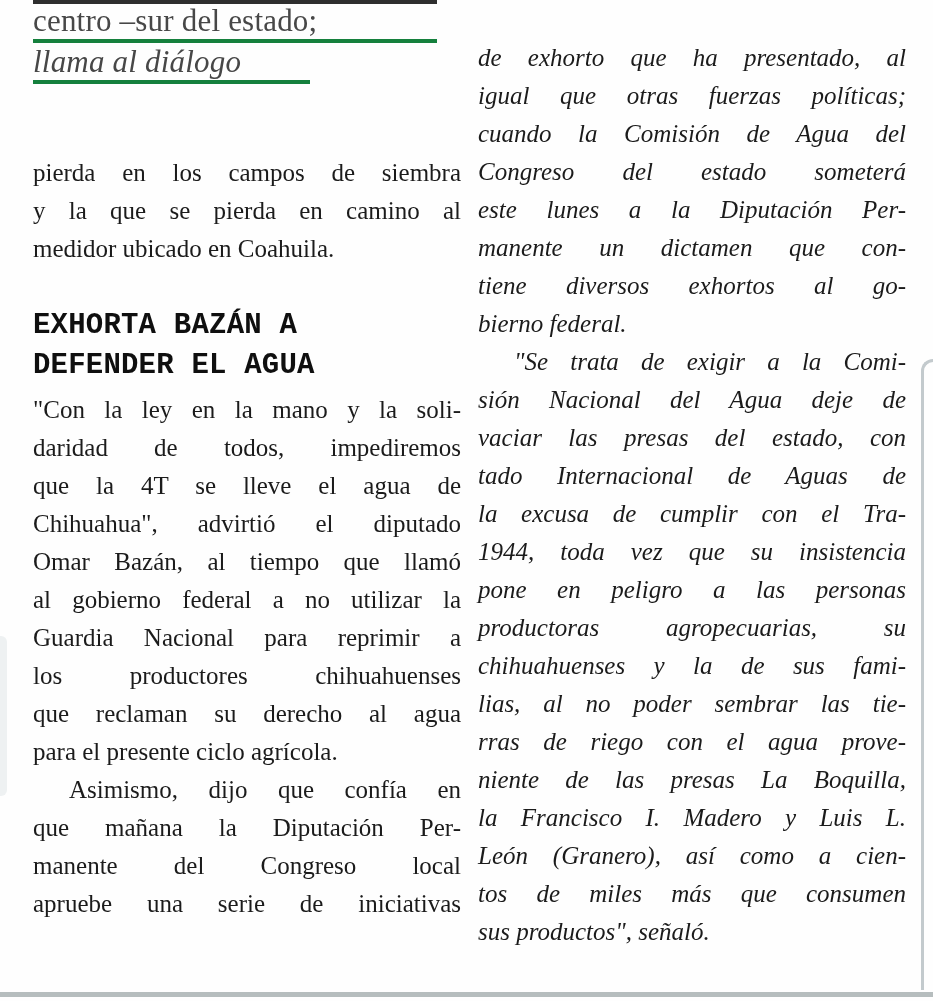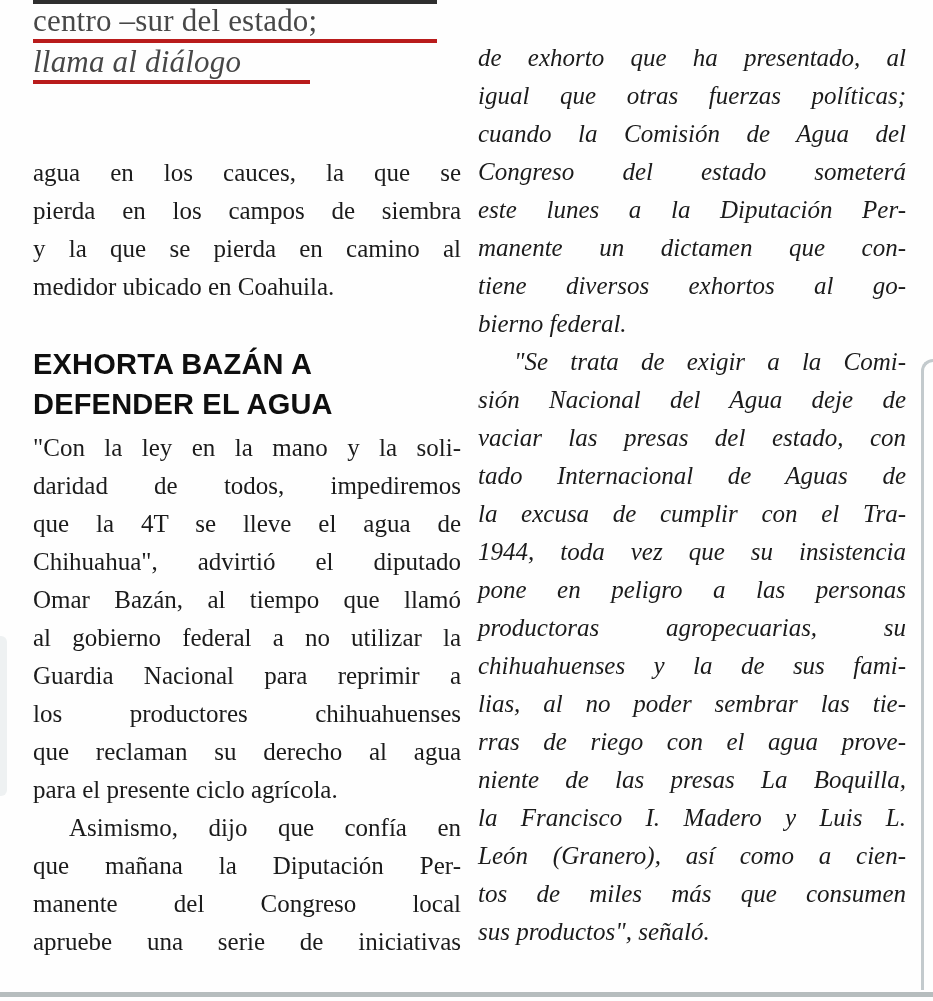--- a/index.html
+++ b/index.html
@@ -22,21 +22,21 @@
   }
 
   
   .headline {
     position: absolute; left: 33px; top: 2px; width: 430px;
     color: #474747;
     font-size: 31px; letter-spacing: 0.2px;
   }
   .hl-line {
     line-height: 37px; height: 37px;
-    border-bottom: 4px solid #b91c1c;
+    border-bottom: 4px solid #15803d;
     white-space: nowrap;
   }
   .hl-line-1 { width: 404px; }
   .hl-line-2 { width: 277px; font-style: italic; }
 
   
   .col {
     position: absolute; width: 428px;
     color: #1b1b1b;
     font-size: 25px; line-height: 38px;
@@ -50,21 +50,21 @@
   .line.indent { text-indent: 36px; }
 
   .subhead {
     margin-top: 38px; margin-bottom: 5px;
     font-family: "Liberation Sans", "DejaVu Sans", sans-serif;
     font-weight: bold;
     font-size: 29px; line-height: 40px;
     letter-spacing: 0.2px;
     color: #0f0f0f;
   }
-  .subhead .line, .headline .line { text-align: left; text-align-last: left; }
+  .subhead .line, .headline .line { text-align: left; text-align-last: left; font-family: Liberation Mono, monospace; }
 
   
   .frame-corner {
     position: absolute; left: 921px; top: 359px;
     width: 20px; height: 628px;
     border-left: 3px solid #c3cacd;
     border-top: 3px solid #c3cacd;
     border-top-left-radius: 12px;
   }
 
@@ -90,21 +90,20 @@
 
   <div class="top-rule-fragment"></div>
 
   <div class="headline">
     <div class="hl-line hl-line-1">centro –sur del estado;</div>
     <div class="hl-line hl-line-2">llama al diálogo</div>
   </div>
 
   <div class="col col-left">
     <div class="para">
-        <div class="line">agua en los cauces, la que se</div>
         <div class="line">pierda en los campos de siembra</div>
         <div class="line">y la que se pierda en camino al</div>
         <div class="line plain">medidor ubicado en Coahuila.</div>
       </div>
 
     <div class="subhead">
       <div class="line">EXHORTA BAZÁN A</div>
       <div class="line">DEFENDER EL AGUA</div>
     </div>
 

